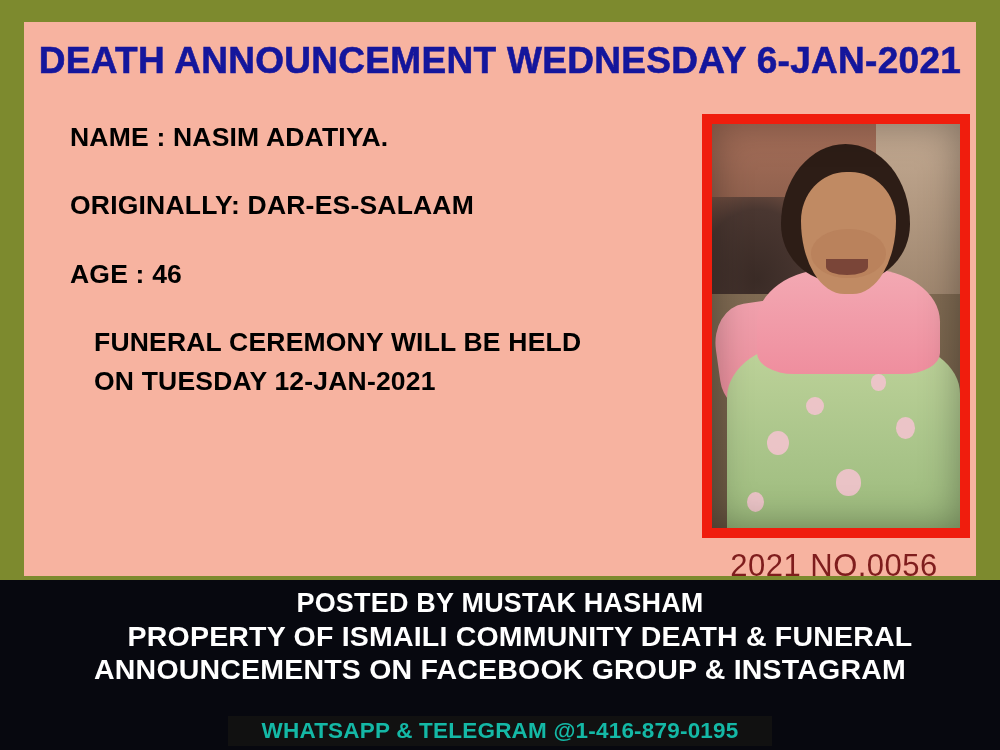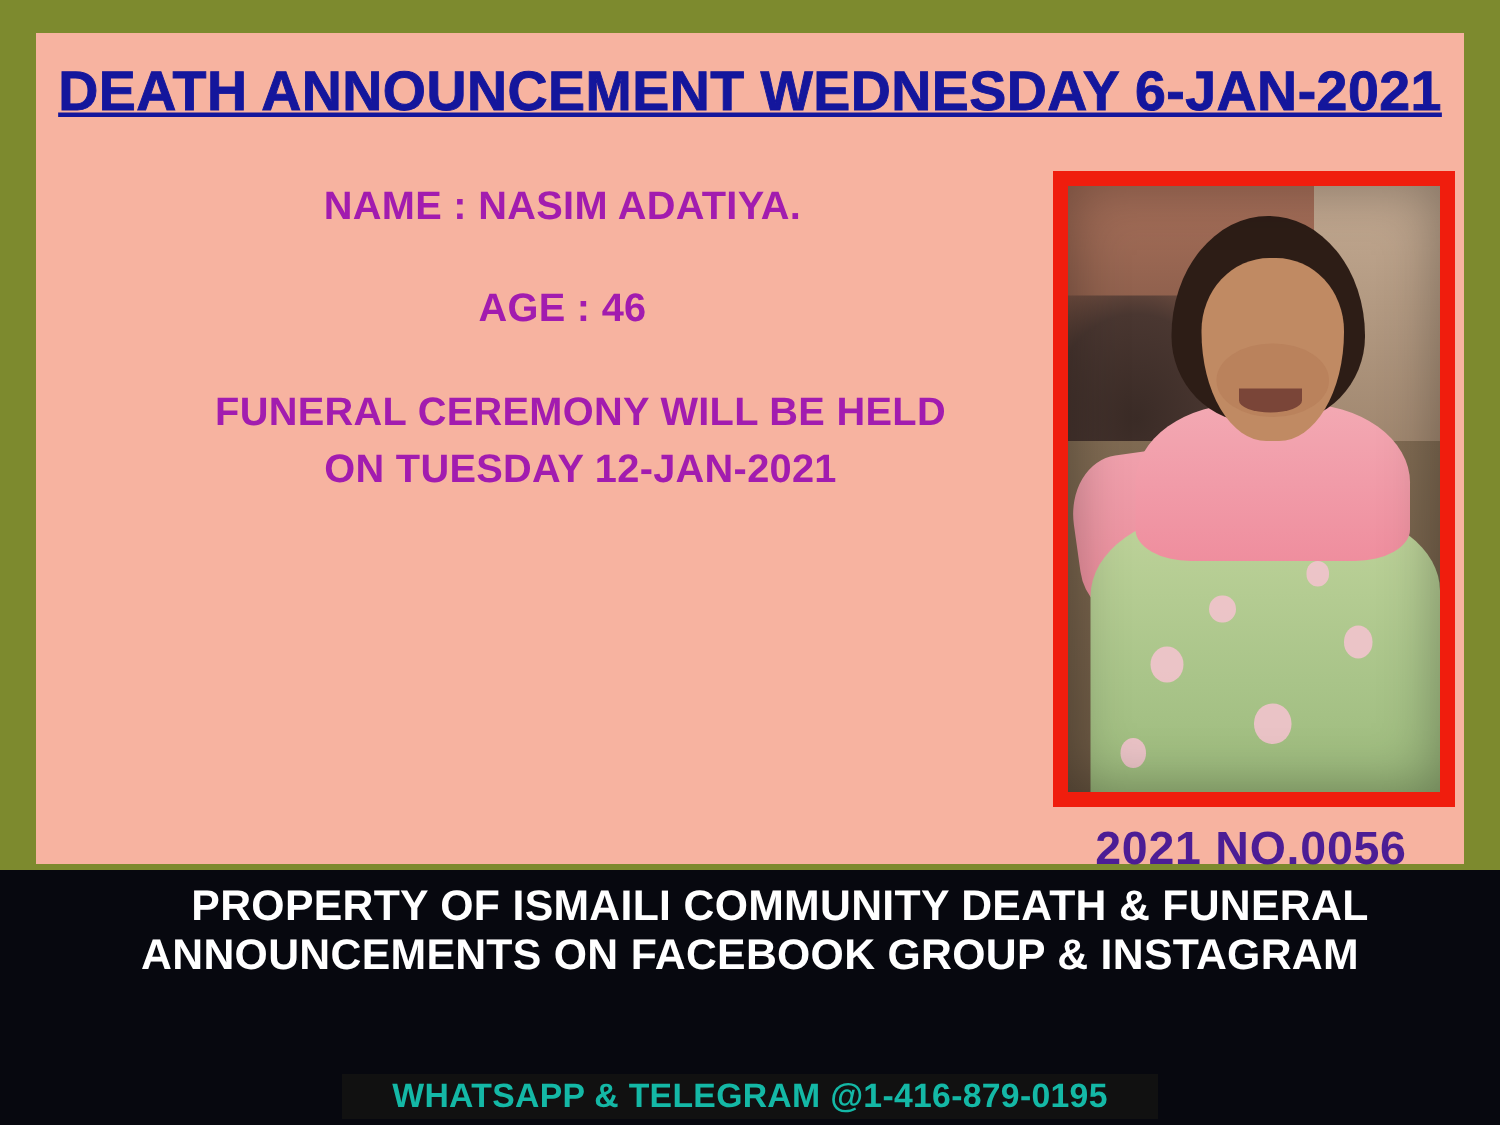--- a/index.html
+++ b/index.html
@@ -33,34 +33,32 @@
     position: absolute;
     left: 14px;
     top: 18px;
     width: 924px;
     text-align: center;
     font-size: 37px;
     font-weight: bold;
     color: #14169c;
     letter-spacing: 0.3px;
     white-space: nowrap;
-    text-decoration: underline;
     -webkit-text-stroke: 0.6px #14169c;
   }
   .details {
     position: absolute;
     left: 46px;
     top: 96px;
     width: 610px;
-    color: #a21caf;
+    color: #000000;
     font-size: 26.5px;
     font-weight: bold;
     line-height: 1.45;
     letter-spacing: 0.2px;
-    text-align: center;
   }
   .details .blk { margin-bottom: 30px; }
   .details .blk:last-child { margin-bottom: 0; margin-left: 24px; }
   .details .ln { white-space: nowrap; }
 
   .photo-frame {
     position: absolute;
     left: 678px;
     top: 92px;
     width: 268px;
@@ -139,23 +137,23 @@
     position: absolute; inset: 0;
     box-shadow: inset 0 0 38px rgba(0,0,0,.35);
   }
 
   .ref-no {
     position: absolute;
     left: 660px;
     top: 526px;
     width: 300px;
     text-align: center;
-    color: #4c1d95;
+    color: #7f1d1d;
     font-size: 31px;
-    font-weight: bold;
+    font-weight: normal;
     letter-spacing: 0.5px;
   }
 
   .footer {
     position: absolute;
     left: 0;
     bottom: 0;
     width: 1000px;
     height: 170px;
     background: #07080f;
@@ -197,20 +195,21 @@
 
   <div class="card">
 
     <div class="headline">DEATH  ANNOUNCEMENT WEDNESDAY 6-JAN-2021</div>
 
     <div class="details">
       <div class="blk">
         <div class="ln">NAME : NASIM ADATIYA.</div>
       </div>
       <div class="blk">
+        <div class="ln">ORIGINALLY: DAR-ES-SALAAM</div>
       </div>
       <div class="blk">
         <div class="ln">AGE : 46</div>
       </div>
       <div class="blk">
         <div class="ln">FUNERAL CEREMONY WILL BE HELD</div>
         <div class="ln">ON TUESDAY 12-JAN-2021</div>
       </div>
     </div>
 
@@ -234,18 +233,19 @@
         <div class="cheek"></div>
         <div class="smile"></div>
         <div class="vignette"></div>
       </div>
     </div>
 
     <div class="ref-no">2021 NO.0056</div>
   </div>
 
   <div class="footer">
+    <div class="fline l1">POSTED BY MUSTAK HASHAM</div>
     <div class="fline l2">PROPERTY OF ISMAILI COMMUNITY DEATH &amp; FUNERAL</div>
     <div class="fline l3">ANNOUNCEMENTS ON FACEBOOK GROUP &amp; INSTAGRAM</div>
     <div class="wa-bar">WHATSAPP &amp; TELEGRAM @1-416-879-0195</div>
   </div>
 
 </div>
 
 </body></html>

